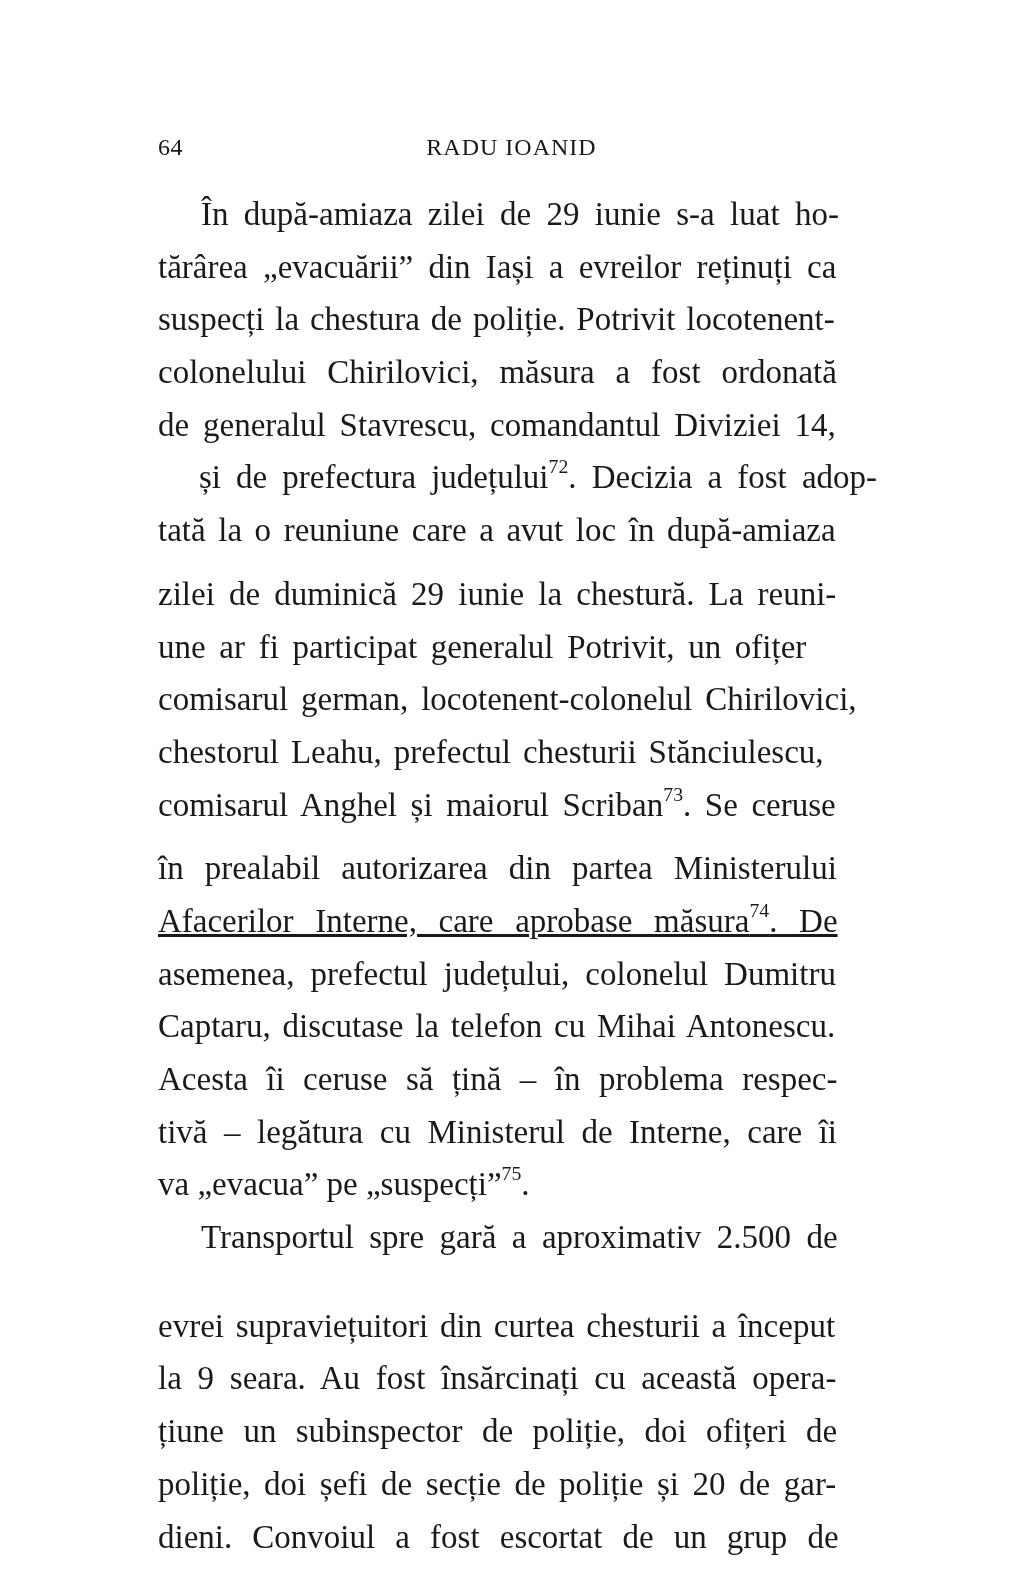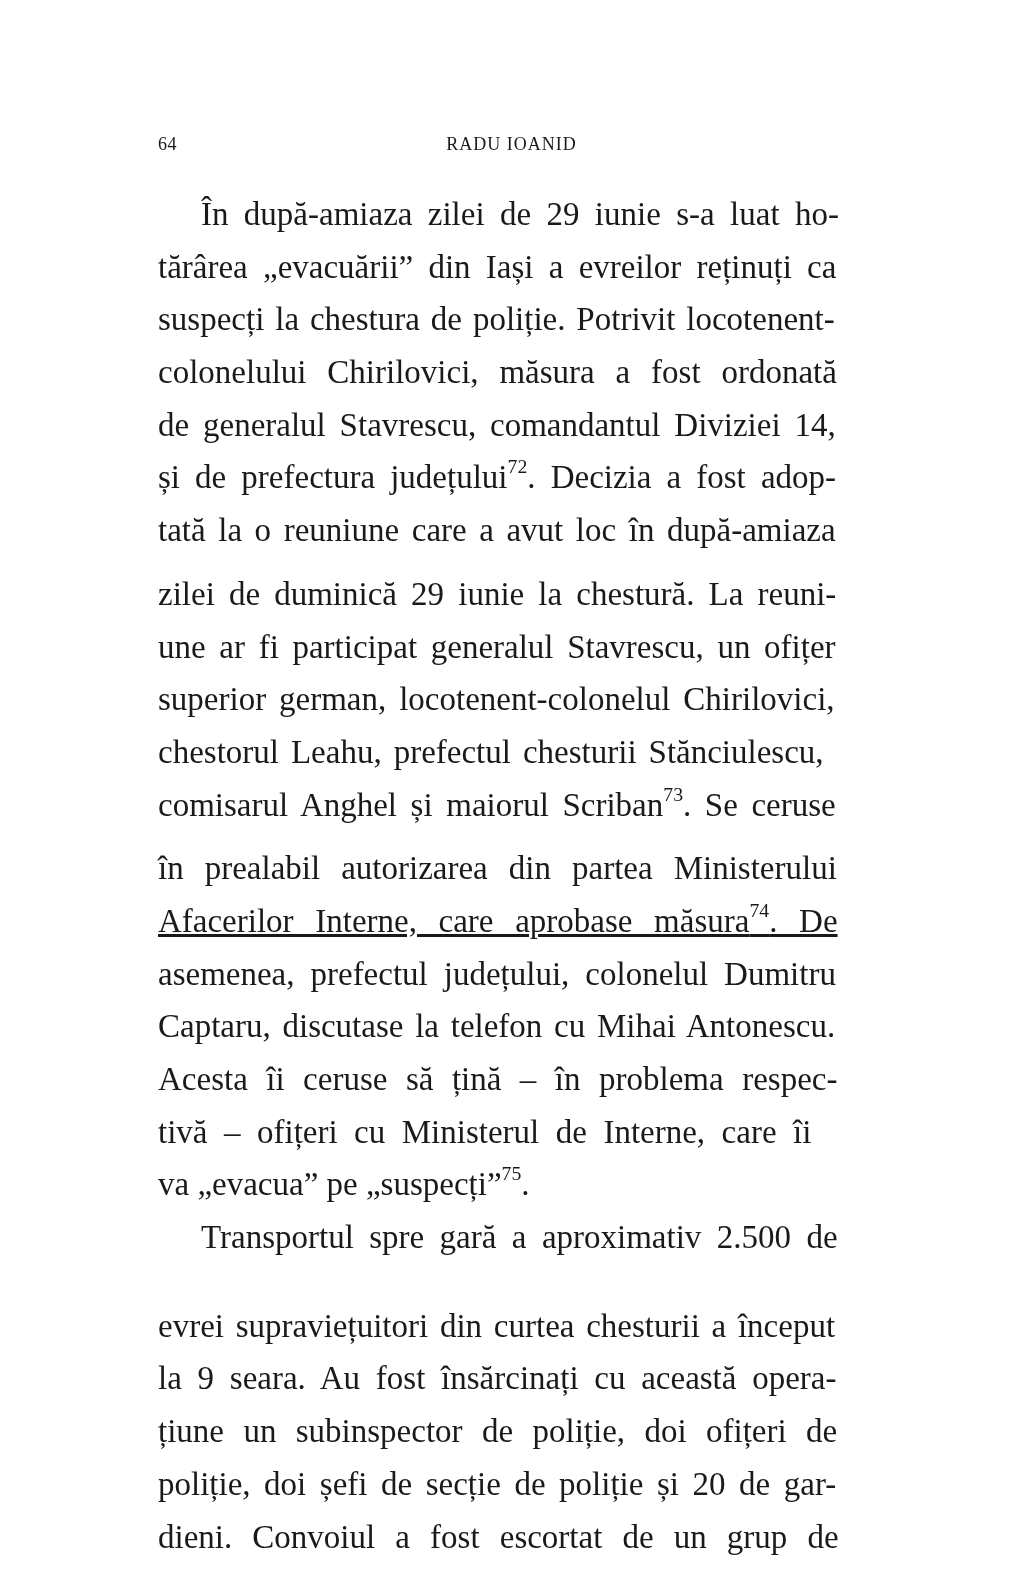--- a/index.html
+++ b/index.html
@@ -1,19 +1,19 @@
 <!DOCTYPE html>
 <html><head>
 <meta charset="utf-8">
 <style>
   html, body { margin: 0; padding: 0; background: #ffffff; }
   body { width: 1024px; height: 1575px; position: relative; overflow: hidden;
          font-family: "Liberation Serif", "DejaVu Serif", serif; color: #1a1a1a; }
   .header { position: absolute; top: 134px; left: 158px; width: 707px; height: 32px;
-            font-size: 18px; letter-spacing: 0.5px; }
+            font-size: 24px; letter-spacing: 0.5px; }
   .page-number { position: absolute; left: 0; top: 0; }
   .running-title { position: absolute; left: 0; right: 0; top: 0; text-align: center; letter-spacing: 1px; }
   .body-text { position: absolute; top: 188px; left: 158px; width: 707px; font-size: 33px; }
   .line { height: 52.7px; line-height: 52.7px; white-space: nowrap; text-align: justify;
           text-align-last: justify; overflow: visible; }
   .line.last { text-align-last: left; }
   .line.indent { padding-left: 43px; }
   sup { font-size: 0.6em; line-height: 0; vertical-align: 0.75em; }
 </style>
 </head>
@@ -24,33 +24,33 @@
   <span class="running-title">RADU IOANID</span>
 </div>
 
 <div class="body-text">
   <div>
     <div class="line indent" style="white-space: nowrap; word-spacing: 7.125px; text-align-last: left;"><span>În după-amiaza zilei de 29 iunie s-a luat ho-</span></div>
     <div class="line" style="white-space: nowrap; word-spacing: 7px; text-align-last: left;"><span>tărârea „evacuării” din Iași a evreilor reținuți ca</span></div>
     <div class="line" style="white-space: nowrap; word-spacing: 2.66667px; text-align-last: left;"><span>suspecți la chestura de poliție. Potrivit locotenent-</span></div>
     <div class="line" style="white-space: nowrap; word-spacing: 12.6px; text-align-last: left;"><span>colonelului Chirilovici, măsura a fost ordonată</span></div>
     <div class="line" style="white-space: nowrap; word-spacing: 5.6px; text-align-last: left;"><span>de generalul Stavrescu, comandantul Diviziei 14,</span></div>
-    <div class="line" style="white-space: nowrap; word-spacing: 6.85714px; text-align-last: left;"><span>și de prefectura județului</span><sup>72</sup><span>. Decizia a fost adop-</span></div>
+    <div class="line" style="white-space: nowrap; word-spacing: 6.85714px; text-align-last: left; margin-left: 41px;"><span>și de prefectura județului</span><sup>72</sup><span>. Decizia a fost adop-</span></div>
     <div class="line" style="white-space: nowrap; word-spacing: 4.33333px; text-align-last: left;"><span>tată la o reuniune care a avut loc în după-amiaza</span></div>
     <div class="line" style="white-space: nowrap; word-spacing: 5.875px; text-align-last: left; margin-top: 11px;"><span>zilei de duminică 29 iunie la chestură. La reuni-</span></div>
-    <div class="line" style="white-space: nowrap; word-spacing: 5.42857px; text-align-last: left;"><span>une ar fi participat generalul Stavrescu, un ofițer</span></div>
-    <div class="line" style="white-space: nowrap; word-spacing: 4.66667px; text-align-last: left;"><span>superior german, locotenent-colonelul Chirilovici,</span></div>
+    <div class="line" style="white-space: nowrap; word-spacing: 5.42857px; text-align-last: left;"><span>une ar fi participat generalul Potrivit, un ofițer</span></div>
+    <div class="line" style="white-space: nowrap; word-spacing: 4.66667px; text-align-last: left;"><span>comisarul german, locotenent-colonelul Chirilovici,</span></div>
     <div class="line" style="white-space: nowrap; word-spacing: 3.75px; text-align-last: left;"><span>chestorul Leahu, prefectul chesturii Stănciulescu,</span></div>
     <div class="line" style="white-space: nowrap; word-spacing: 5.33333px; text-align-last: left;"><span>comisarul Anghel și maiorul Scriban</span><sup>73</sup><span>. Se ceruse</span></div>
     <div class="line" style="white-space: nowrap; word-spacing: 12.8px; text-align-last: left; margin-top: 11px;"><span>în prealabil autorizarea din partea Ministerului</span></div>
     <div class="line" style="white-space: nowrap; word-spacing: 13.4px; text-align-last: left; text-decoration: underline;"><span>Afacerilor Interne, care aprobase măsura</span><sup>74</sup><span>. De</span></div>
     <div class="line" style="white-space: nowrap; word-spacing: 7.75px; text-align-last: left;"><span>asemenea, prefectul județului, colonelul Dumitru</span></div>
     <div class="line" style="white-space: nowrap; word-spacing: 3.5px; text-align-last: left;"><span>Captaru, discutase la telefon cu Mihai Antonescu.</span></div>
     <div class="line" style="white-space: nowrap; word-spacing: 10.25px; text-align-last: left;"><span>Acesta îi ceruse să țină – în problema respec-</span></div>
-    <div class="line" style="white-space: nowrap; word-spacing: 8.25px; text-align-last: left;"><span>tivă – ofițeri cu Ministerul de Interne, care îi</span></div>
+    <div class="line" style="white-space: nowrap; word-spacing: 8.25px; text-align-last: left;"><span>tivă – legătura cu Ministerul de Interne, care îi</span></div>
     <div class="line last" style="white-space: nowrap;"><span>va „evacua” pe „suspecți”</span><sup>75</sup><span>.</span></div>
   </div>
   <div>
     <div class="line indent" style="white-space: nowrap; word-spacing: 7.16667px; text-align-last: left;"><span>Transportul spre gară a aproximativ 2.500 de</span></div>
     <div class="line" style="white-space: nowrap; word-spacing: 3.5px; text-align-last: left; margin-top: 36px;"><span>evrei supraviețuitori din curtea chesturii a început</span></div>
     <div class="line" style="white-space: nowrap; word-spacing: 7.5px; text-align-last: left;"><span>la 9 seara. Au fost însărcinați cu această opera-</span></div>
     <div class="line" style="white-space: nowrap; word-spacing: 11.1429px; text-align-last: left;"><span>țiune un subinspector de poliție, doi ofițeri de</span></div>
     <div class="line" style="white-space: nowrap; word-spacing: 5.3px; text-align-last: left;"><span>poliție, doi șefi de secție de poliție și 20 de gar-</span></div>
     <div class="line" style="white-space: nowrap; word-spacing: 11.875px; text-align-last: left;"><span>dieni. Convoiul a fost escortat de un grup de</span></div>
     <div class="line" style="white-space: nowrap; word-spacing: 8.57143px; text-align-last: left;"><span>ofițeri și soldați germani dotați cu două tancuri</span></div>

